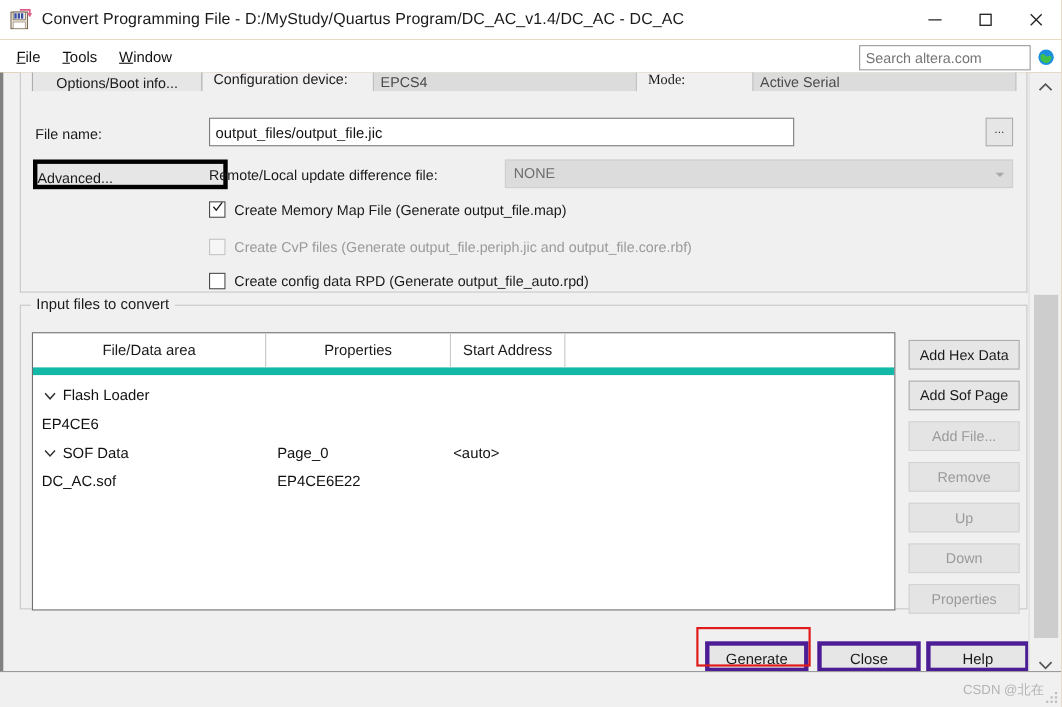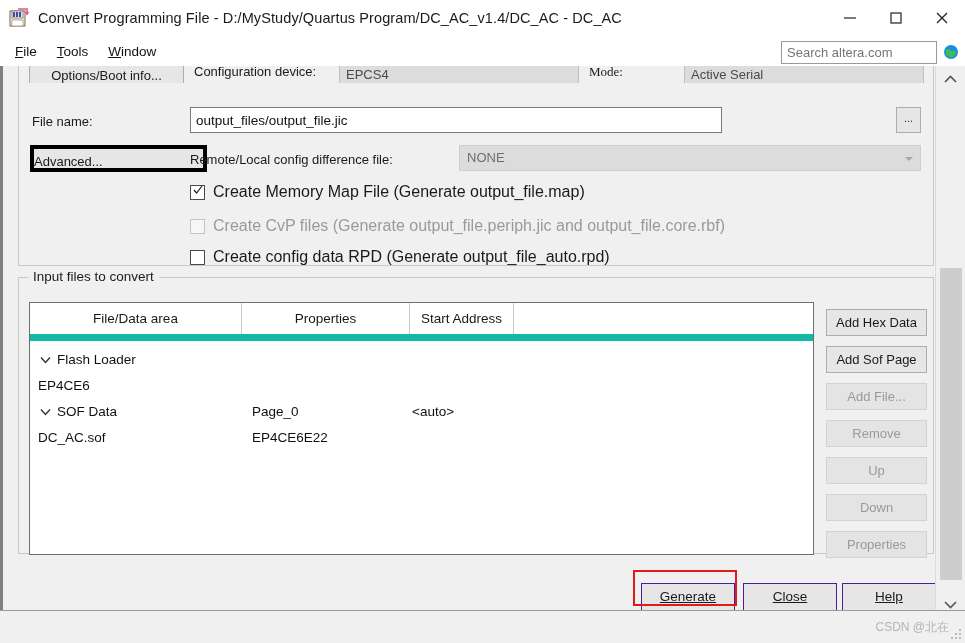--- a/index.html
+++ b/index.html
@@ -296,21 +296,21 @@
     border-left: 4px solid transparent;
     border-right: 4px solid transparent;
     border-top: 4px solid #a8a8a8;
   }
 
   .chkrow {
     position: absolute;
     left: 171px;
     display: flex;
     align-items: center;
-    font-size: 16px;
+    font-size: 13px;
     color: #1a1a1a;
     white-space: nowrap;
   }
   .chkrow.r1 { top: 100px; }
   .chkrow.r2 { top: 134px; color: #9a9a9a; }
   .chkrow.r3 { top: 165px; justify-content: space-between; }
   .cbox {
     width: 15px; height: 15px;
     border: 1px solid #4a4a4a;
     background: #ffffff;
@@ -428,28 +428,27 @@
     border-color: #d2d2d2;
     background: #e4e4e4;
   }
 
   
   .bottom-btn {
     position: absolute;
     width: 94px;
     height: 28px;
     background: #e6e6e6;
-    border: 1px solid #4c1d95;
+    border: 4px solid #4c1d95;
     box-sizing: border-box;
     font-size: 13.5px;
     color: #1a1a1a;
     text-align: center;
     line-height: 26px;
     cursor: default;
-    text-decoration: underline;
   }
   .gen-highlight {
     position: absolute;
     left: 633px;
     top: 570px;
     width: 104px;
     height: 36px;
     border: 2px solid #e01b1b;
     box-sizing: border-box;
     pointer-events: none;
@@ -591,21 +590,21 @@
 
       <div class="upper-panel">
 
         <div class="lbl-filename">File name:</div>
         <div class="input-filename">
           <input type="text" value="output_files/output_file.jic" style="">
         </div>
         <div class="btn-browse">...</div>
 
         <div class="btn-advanced">Advanced...</div>
-        <div class="lbl-remote">Remote/Local config difference file:</div>
+        <div class="lbl-remote">Remote/Local update difference file:</div>
         <div class="combo-remote">
           <span>NONE</span>
           <span class="combo-arrow"></span>
         </div>
 
         <div class="chkrow r1">
           <span class="cbox">
             <svg class="tick" viewBox="0 0 10 10">
                 <polyline points="1,5 3.6,8 9,1" fill="none" stroke="#1a1a1a" stroke-width="1.2"></polyline>
               </svg>

